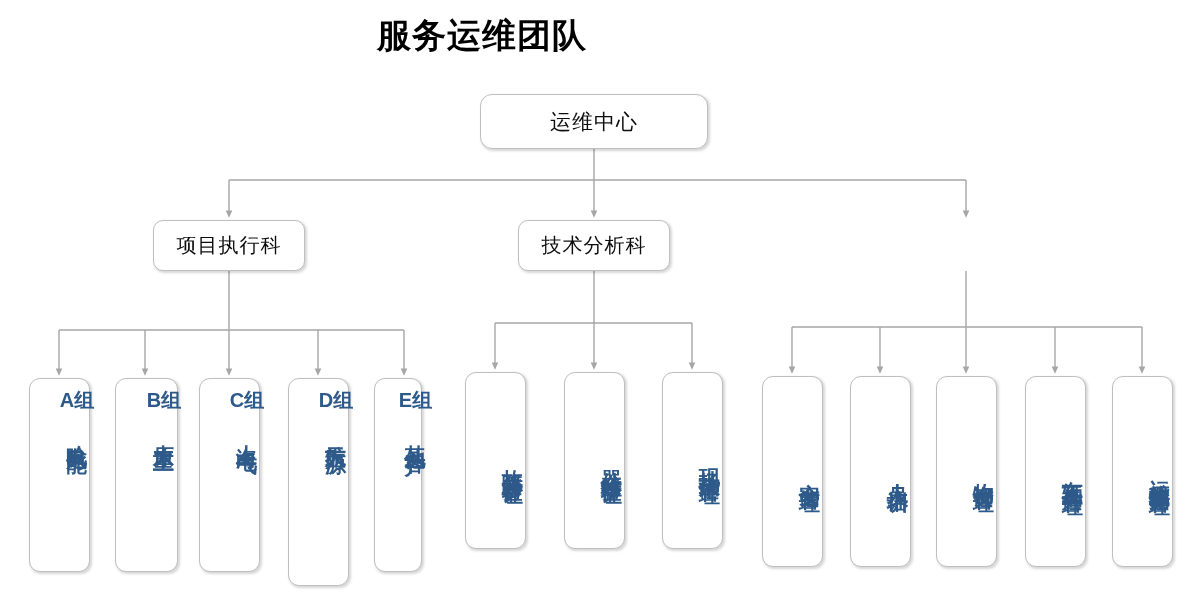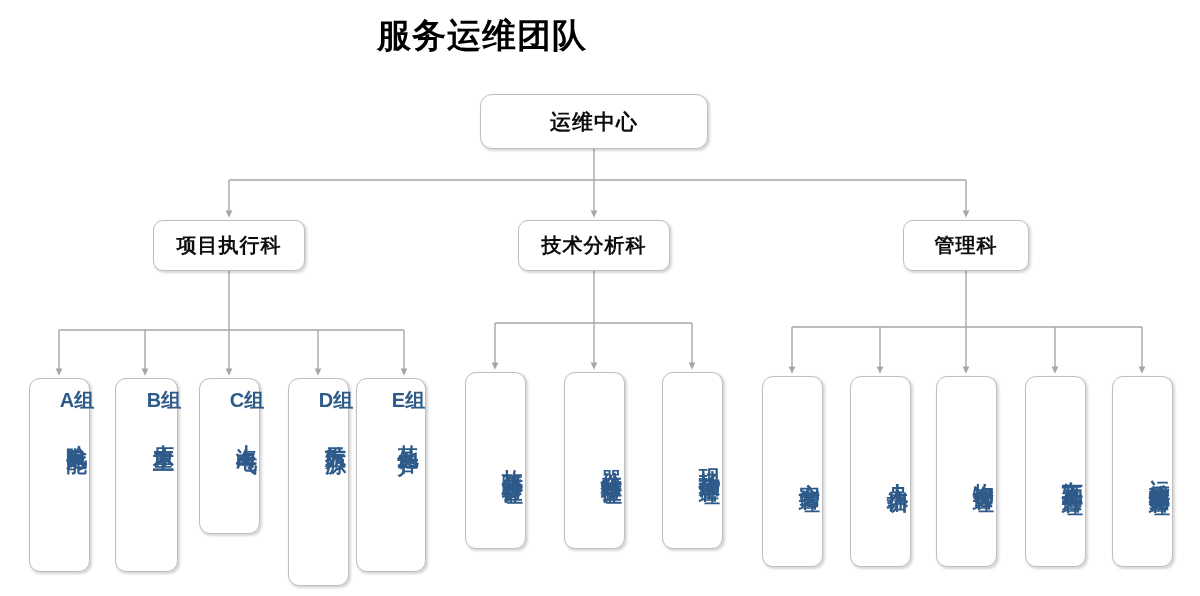--- a/index.html
+++ b/index.html
@@ -51,21 +51,21 @@
     display: flex;
     align-items: center;
     justify-content: center;
   }
 
   .node.root {
     border-radius: 12px;
   }
   .node .label-dark {
     font-size: 21px;
-    font-weight: bold;
+    font-weight: normal;
     color: #0d0d0d;
     letter-spacing: 1px;
     white-space: nowrap;
   }
   .node.lvl2 .label-dark {
     font-size: 20px;
   }
 
   
   .leaf {
@@ -161,45 +161,42 @@
   </div>
 
   <div class="node lvl2" style="left:518px; top:220px; width:152px; height:51px;">
     <span class="label-dark">技术分析科</span>
   </div>
 
   <div class="node lvl2" style="left:153px; top:220px; width:152px; height:51px;">
     <span class="label-dark">项目执行科</span>
   </div>
 
-  <div class="node lvl2" style="left:903px; top:220px; width:126px; height:51px;">
-    <span class="label-dark">管理科</span>
-  </div>
 
   <div class="leaf with-code" style="left:29px; top:378px; width:61px; height:194px;">
     <span class="group-code">A组</span>
     <span class="vtext">哈电风能</span>
   </div>
 
   <div class="leaf with-code" style="left:115px; top:378px; width:63px; height:194px;">
     <span class="group-code">B组</span>
     <span class="vtext">太原重工</span>
   </div>
 
-  <div class="leaf with-code" style="left:199px; top:378px; width:61px; height:156px;align-items:center;">
+  <div class="leaf with-code" style="left:199px; top:378px; width:61px; height:194px;align-items:center;">
     <span class="group-code">C组</span>
     <span class="vtext">上海电气</span>
   </div>
 
   <div class="leaf with-code" style="left:288px; top:378px; width:61px; height:208px;">
     <span class="group-code">D组</span>
     <span class="vtext">航天万源</span>
   </div>
 
-  <div class="leaf with-code" style="left:356px; top:378px; width:70px; height:194px;">
+  <div class="leaf with-code" style="left:374px; top:378px; width:48px; height:194px;">
     <span class="group-code">E组</span>
     <span class="vtext">其他客户</span>
   </div>
 
   <div class="leaf no-code" style="left:465px; top:372px; width:61px; height:177px;">
     <span class="vtext">故障分析验证</span>
   </div>
 
   <div class="leaf no-code" style="left:564px; top:372px; width:61px; height:177px;">
     <span class="vtext">器件维修验证</span>

